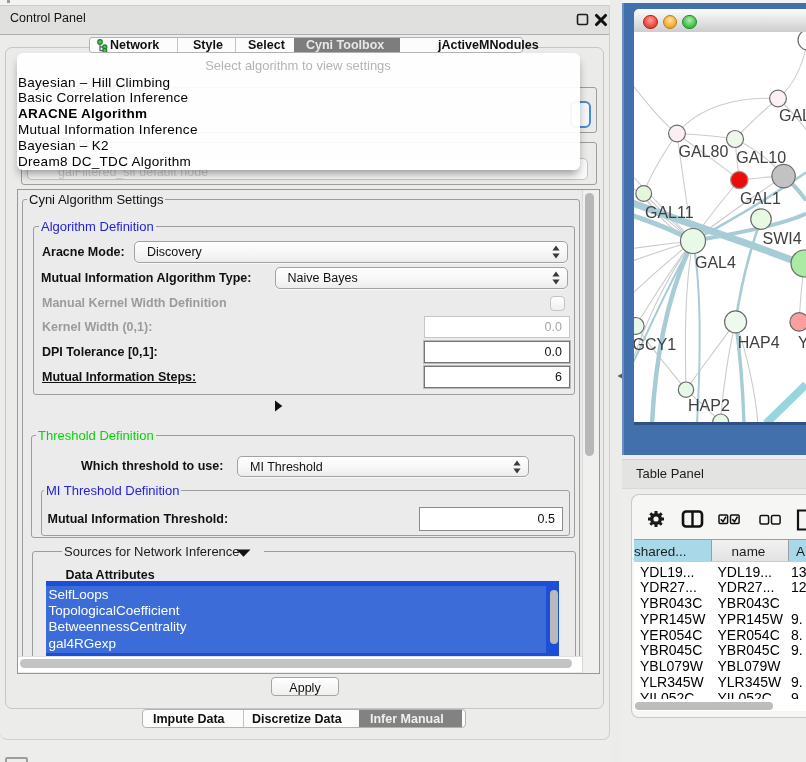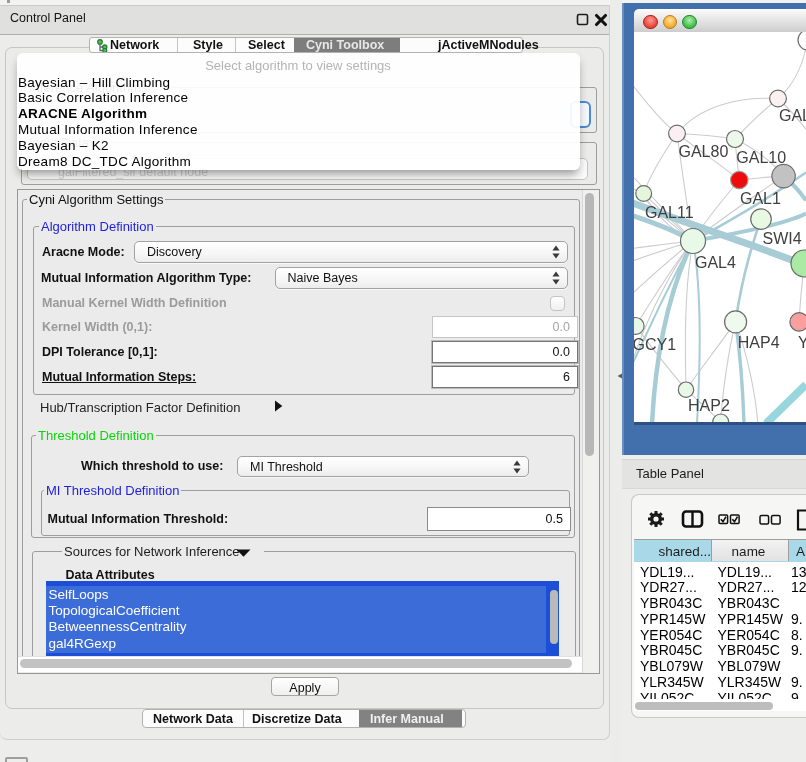--- a/index.html
+++ b/index.html
@@ -6,21 +6,21 @@
   body{width:806px;height:762px;position:relative;overflow:hidden;
        font-family:"Liberation Sans",sans-serif;background:#ededec;}
   .abs{position:absolute;}
   .lbl{font-size:12.5px;font-weight:bold;color:#111;white-space:nowrap;}
   .dlbl{font-size:12.5px;font-weight:bold;color:#9b9b9b;white-space:nowrap;}
   .gbox{position:absolute;border:1px solid #9d9d9d;border-radius:3px;}
   .gtitle{position:absolute;background:#ebebeb;padding:0 2px;font-size:13px;white-space:nowrap;line-height:14px;}
   .combo{position:absolute;background:linear-gradient(#ffffff,#f6f6f6 60%,#ececec);
          border:1px solid #a2a2a2;border-radius:5px;box-shadow:0 1px 0 rgba(255,255,255,.7);}
   .combo .ctext{position:absolute;left:12px;top:3px;font-size:12.5px;color:#111;white-space:nowrap;}
-  .tfield{position:absolute;background:#fff;margin-left:8px;}
+  .tfield{position:absolute;background:#fff;}
   .tval{position:absolute;right:7px;top:3px;font-size:12.5px;color:#111;}
 </style>
 </head>
 <body>
 
 <div class="abs" style="left:0;top:0;width:806px;height:5px;background:#f3f3f2;"></div>
 <div class="abs" style="left:7px;top:0;width:3px;height:3px;background:#9a9a9a;"></div>
 
 <div class="abs" id="cpwin" style="left:0;top:5px;width:609px;height:734px;background:#ececeb;border-right:1px solid #cfcfce;border-bottom:1px solid #cfcfce;border-radius:0 0 7px 7px;"></div>
 
@@ -104,21 +104,20 @@
     <div class="abs lbl" style="left:24px;top:155px;">DPI Tolerance [0,1]:</div>
     <div class="tfield" style="left:406px;top:150.5px;width:144px;height:20px;border:1px solid #757575;outline:1px solid #b9b9b9;">
       <div class="tval">0.0</div>
     </div>
 
     <div class="abs lbl" style="left:24px;top:180px;text-decoration:underline;">Mutual Information Steps:</div>
     <div class="tfield" style="left:406px;top:176px;width:144px;height:20px;border:1px solid #757575;outline:1px solid #b9b9b9;">
       <div class="tval">6</div>
     </div>
 
-    <div class="abs" style="left:22px;top:210px;font-size:13px;color:#232323;">Hub/Transcription Factor Definition</div>
     <svg class="abs" style="left:256px;top:210px;" width="9" height="12" viewBox="0 0 9 12">
         <path d="M1 0.5 L8.3 6 L1 11.5 Z" fill="#111"></path>
       </svg>
 
     <div class="gbox" style="left:13px;top:245px;width:542px;height:101px;"></div>
     <div class="gtitle" style="left:18px;top:239px;color:#09d409;">Threshold Definition</div>
 
     <div class="abs lbl" style="left:63px;top:269px;">Which threshold to use:</div>
     <div class="combo" style="left:219px;top:265.5px;width:290px;height:19.5px;">
       <div class="ctext">MI Threshold</div>
@@ -153,21 +152,21 @@
 </div>
 
 <div class="abs" style="left:271px;top:676.5px;width:66px;height:17px;background:linear-gradient(#ffffff,#efefee);border:1px solid #a5a5a5;border-radius:4px;text-align:center;">
   <span style="font-size:12.5px;font-weight:normal;color:#111;line-height:17px;">Apply</span>
 </div>
 
 <div class="abs" style="left:142px;top:708.5px;width:322px;height:17px;background:#fcfcfc;border:1px solid #b2b2b2;border-radius:4px;overflow:hidden;">
   <div class="abs" style="left:100px;top:0;width:1px;height:17px;background:#c2c2c2;"></div>
   <div class="abs" style="left:216px;top:0;width:103px;height:17px;background:#828282;"></div>
 </div>
-<div class="abs lbl" style="left:153px;top:712px;">Network Data</div>
+<div class="abs lbl" style="left:153px;top:712px;">Impute Data</div>
 <div class="abs lbl" style="left:252px;top:712px;">Discretize Data</div>
 <div class="abs lbl" style="left:370px;top:712px;color:#f0f0f0;">Infer Manual</div>
 
 <div class="abs" style="left:16.5px;top:52.5px;width:563px;height:117px;background:rgba(255,255,255,0.93);border-radius:6px;box-shadow:0 6px 10px -2px rgba(0,0,0,0.40);"></div>
 <div class="abs" style="left:16.5px;top:57.5px;width:563px;height:13px;font-size:13px;color:#b4b4b4;text-align:center;">Select algorithm to view settings</div>
 <div class="abs" style="left:18px;top:74.5px;font-size:13.5px;color:#000;line-height:15.9px;white-space:nowrap;letter-spacing:0.28px;">
 Bayesian – Hill Climbing<br>
 Basic Correlation Inference<br>
 <b>ARACNE Algorithm</b><br>
 Mutual Information Inference<br>
@@ -300,21 +299,21 @@
     <g fill="none" stroke="#111" stroke-width="1.5">
       <rect x="113" y="7.5" width="8.6" height="8.6" rx="1.5"></rect>
       <rect x="124.5" y="7.5" width="8.6" height="8.6" rx="1.5"></rect>
     </g>
 
     <path d="M151 2.5 h10 l5 5 v14 h-15 z" fill="none" stroke="#111" stroke-width="2.2"></path>
   </svg>
 
   <div class="abs" style="left:2px;top:44px;width:178px;height:23px;border-top:1px solid #9e9e9e;border-bottom:1px solid #9e9e9e;background:#a9d9e9;"></div>
   <div class="abs" style="left:78.5px;top:45px;width:76px;height:21px;background:linear-gradient(#f2f2f2,#e2e2e2);border-left:1px solid #9e9e9e;border-right:1px solid #9e9e9e;"></div>
-  <div class="abs" style="left:2px;top:49px;width:77px;font-size:13.5px;color:#1d1d1d;text-align:right;">shared...</div>
+  <div class="abs" style="left:2px;top:49px;width:77px;font-size:13.5px;color:#1d1d1d;text-align:left;">shared...</div>
   <div class="abs" style="left:79px;top:49px;width:75px;font-size:13.5px;color:#1d1d1d;text-align:center;">name</div>
   <div class="abs" style="left:164px;top:49px;font-size:13.5px;color:#1d1d1d;">A</div>
 
   <div class="abs" style="left:2px;top:67px;width:178px;height:137px;background:#fff;overflow:hidden;">
     <div class="abs" style="left:6px;top:2.5px;font-size:14px;color:#000;line-height:15.75px;">
       YDL19...<br>YDR27...<br>YBR043C<br>YPR145W<br>YER054C<br>YBR045C<br>YBL079W<br>YLR345W<br>YIL052C
     </div>
     <div class="abs" style="left:83.5px;top:2.5px;font-size:14px;color:#000;line-height:15.75px;">
       YDL19...<br>YDR27...<br>YBR043C<br>YPR145W<br>YER054C<br>YBR045C<br>YBL079W<br>YLR345W<br>YIL052C
     </div>

